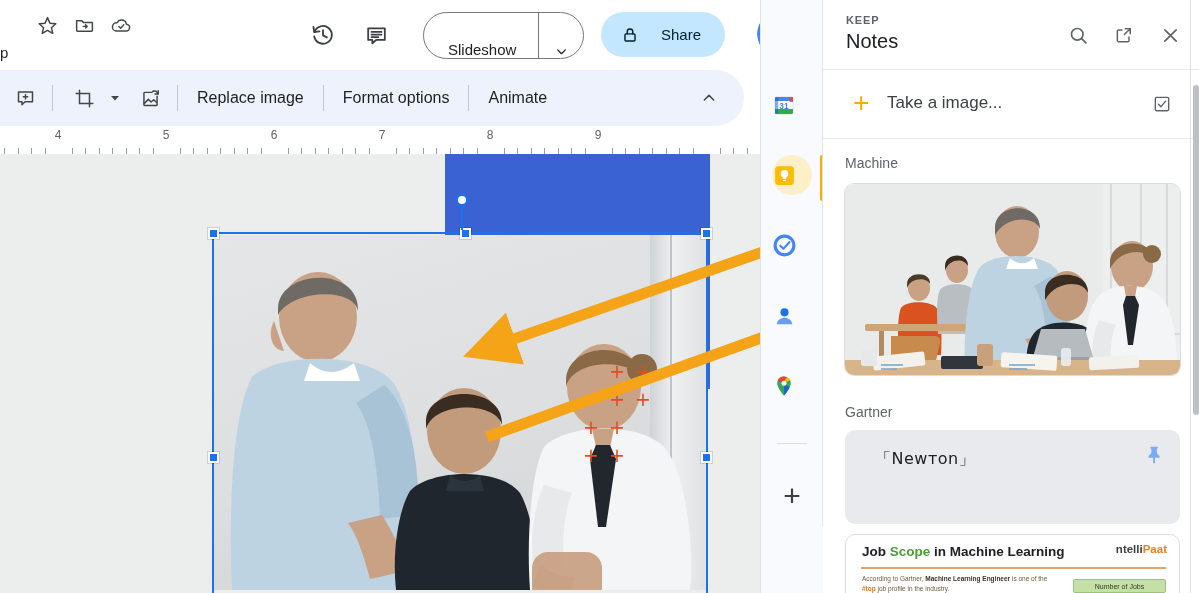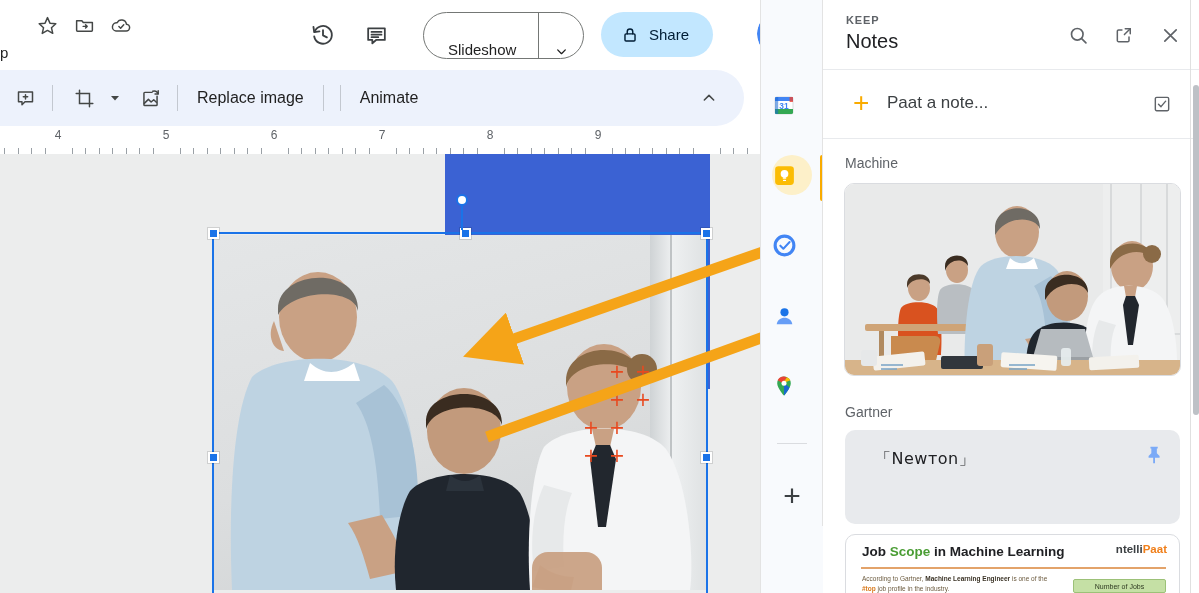--- a/index.html
+++ b/index.html
@@ -19,21 +19,21 @@
   .tb-icon{position:absolute;display:flex;align-items:center;justify-content:center;
            width:34px;height:34px;border-radius:50%;color:#444746;cursor:pointer;}
   .menu-frag{position:absolute;left:0px;top:44px;font-size:15px;color:#1f1f1f;letter-spacing:.1px;}
 
   .slideshow-grp{position:absolute;left:423px;top:12px;height:45px;display:flex;align-items:flex-end;
                  border:1px solid #747775;border-radius:24px;overflow:hidden;background:#fff;}
   .slideshow-btn{display:flex;align-items:center;padding:0 22px 0 24px;font-size:15px;color:#1f1f1f;cursor:pointer;}
   .slideshow-div{width:1px;background:#747775;align-self:stretch;}
   .slideshow-caret{display:flex;align-items:center;justify-content:center;width:44px;cursor:pointer;}
 
-  .share-btn{position:absolute;left:601px;top:12px;height:45px;display:flex;align-items:center;gap:10px;
+  .share-btn{position:absolute;left:601px;top:12px;height:45px;display:flex;align-items:center;gap:22px;
              padding:0 24px 0 20px;border-radius:24px;background:#c2e7ff;color:#001d35;
              font-size:15px;cursor:pointer;box-sizing:border-box;}
 
   .avatar{position:absolute;left:757px;top:11px;width:46px;height:46px;border-radius:50%;
           box-sizing:border-box;overflow:hidden;cursor:pointer;}
   .avatar .ring{position:absolute;inset:0;border-radius:50%;
       background:conic-gradient(from 150deg,#ea4335 0deg 90deg,#4285f4 90deg 190deg,#34a853 190deg 280deg,#fbbc04 280deg 360deg);}
 
   
   .ctxbar{position:absolute;left:0;top:70px;width:744px;height:56px;background:#edf2fc;
@@ -234,20 +234,21 @@
         <svg width="21" height="21" viewBox="0 0 24 24" fill="none" stroke="#444746" stroke-width="1.7" stroke-linejoin="round" stroke-linecap="round">
           <path d="M19.5 9.5V19a1 1 0 0 1-1 1H5.5a1 1 0 0 1-1-1V6a1 1 0 0 1 1-1h8.2"></path>
           <path d="M4.9 17.6 9.6 13l3.1 3 3-2.6 3 2.9"></path>
           <path d="M20.8 3.2v3.6h-3.6"></path>
             <path d="M20.6 6.6A5 5 0 0 0 14.6 3.7"></path>
           </svg>
       </div>
       <div class="ctx-sep"></div>
       <div class="ctx-txt">Replace image</div>
       <div class="ctx-sep"></div>
+      <div class="ctx-txt">Format options</div>
       <div class="ctx-sep"></div>
       <div class="ctx-txt">Animate</div>
 
       <div class="ctx-collapse">
         <svg width="16" height="16" viewBox="0 0 24 24" fill="none" stroke="#444746" stroke-width="2.3" stroke-linecap="round" stroke-linejoin="round">
             <polyline points="5,15 12,8 19,15"></polyline>
           </svg>
       </div>
     </div>
 
@@ -468,21 +469,21 @@
       </div>
       <div class="keep-hicon" style="left:329px">
         <svg width="21" height="21" viewBox="0 0 24 24" fill="none" stroke="#5f6368" stroke-width="1.9" stroke-linecap="round">
             <path d="M5.5 5.5 18.5 18.5M18.5 5.5 5.5 18.5"></path>
           </svg>
       </div>
     </div>
 
     <div class="takenote">
       <div class="tn-plus" style="left:30px;top:18px">+</div>
-      <div class="tn-text" style="left:64px;top:22px">Paat a note...</div>
+      <div class="tn-text" style="left:64px;top:22px">Take a image...</div>
       <div style="position:absolute;left:329px;top:23px">
         <svg width="20" height="20" viewBox="0 0 24 24" fill="none" stroke="#5f6368" stroke-width="1.7" stroke-linejoin="round" stroke-linecap="round">
           <rect x="4" y="4" width="16" height="16" rx="1.6"></rect>
             <polyline points="7.8,12.2 10.8,15.2 16.4,8.6"></polyline>
           </svg>
       </div>
     </div>
 
     <div class="sec-label" style="left:22px;top:155px">Machine</div>
     <div class="sec-label" style="left:22px;top:404px">Gartner</div>

